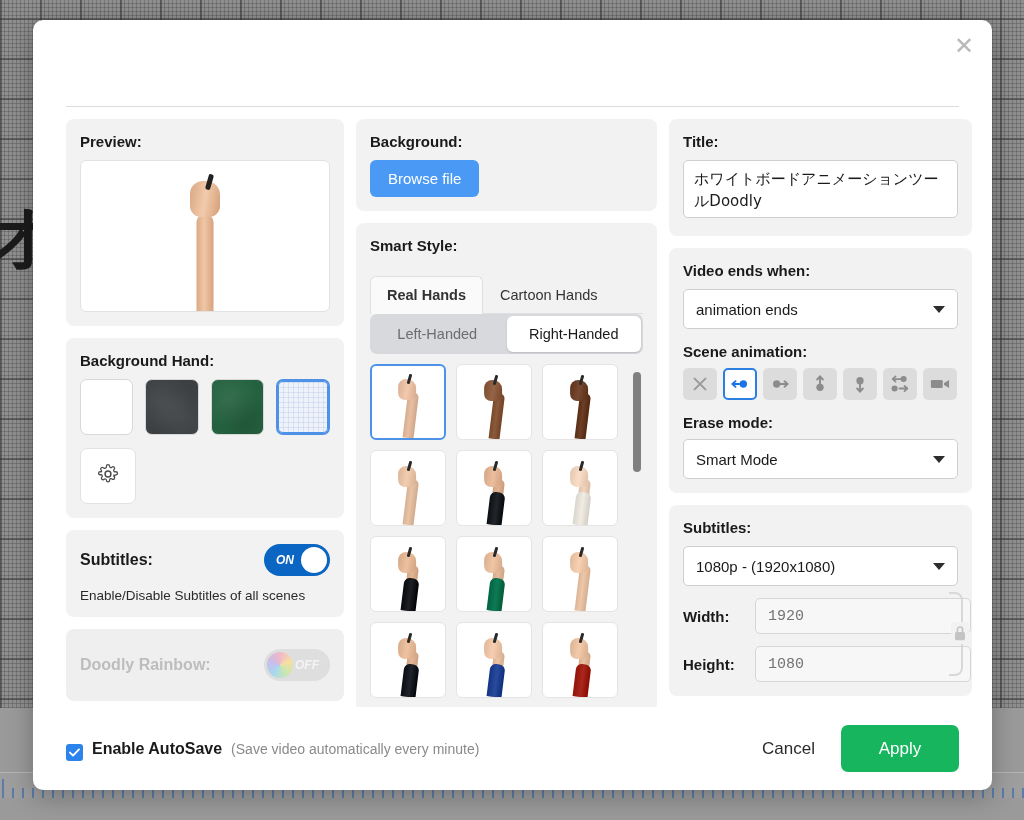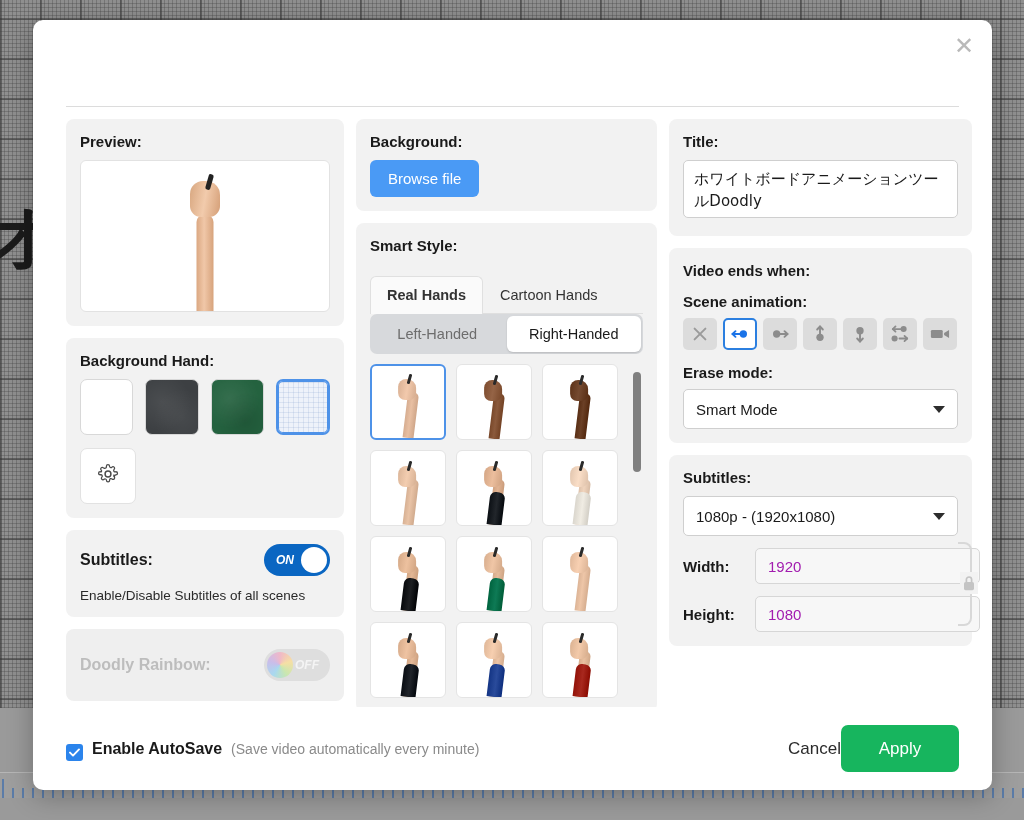--- a/index.html
+++ b/index.html
@@ -196,22 +196,22 @@
   .trans-btn{
     width:34px; height:32px; border-radius:5px; background:#dcdcdc;
     display:flex; align-items:center; justify-content:center; cursor:pointer;
     border:1px solid transparent;
   }
   .trans-btn.selected{ background:#fff; border:2px solid #2b7fe0; }
   .dim-row{ display:flex; align-items:center; gap:10px; margin-top:12px; }
   .dim-label{ font-size:15px; font-weight:700; color:#1a1a1a; width:62px; }
   .dim-input{
     flex:1; height:36px; border:1px solid #d6d6d6; border-radius:5px;
-    background:#f7f7f7; padding:0 12px; font-size:15px; color:#a21caf;
-    font-family:Liberation Sans, sans-serif;
+    background:#f7f7f7; padding:0 12px; font-size:15px; color:#737373;
+    font-family:Liberation Mono, monospace;
   }
   #lock-wrap{ position:relative; width:26px; height:92px; margin-left:-2px; }
   #lock-bracket{
     position:absolute; right:6px; top:4px; width:14px; height:84px;
     border:2px solid #d8d8d8; border-left:none; border-radius:0 8px 8px 0;
   }
   #lock-icon{
     position:absolute; right:0px; top:34px; width:18px; height:22px;
     display:flex; align-items:center; justify-content:center; background:#f2f2f2;
   }
@@ -223,21 +223,21 @@
   }
   #autosave{ display:flex; align-items:baseline; gap:9px; }
   #autosave-box{
     width:17px; height:17px; border-radius:3px; background:#2b84ec;
     display:inline-flex; align-items:center; justify-content:center;
     position:relative; top:3px; cursor:pointer;
   }
   #autosave-box svg{ display:block; }
   #autosave-label{ font-size:16px; font-weight:700; color:#1a1a1a; }
   #autosave-hint{ font-size:14px; color:#8a8a8a; }
-  #footer-actions{ margin-left:auto; display:flex; align-items:center; }
+  #footer-actions{ margin-left:auto; display:flex; align-items:center; gap:26px; }
   #cancel-btn{
     background:none; border:none; font-size:17px; color:#2b2b2b; cursor:pointer;
     font-family:"Liberation Sans", sans-serif;
   }
   #apply-btn{
     background:#17b55e; color:#fff; border:none; border-radius:7px;
     width:118px; height:47px; font-size:17px; cursor:pointer;
     font-family:"Liberation Sans", sans-serif;
   }
 </style>
@@ -539,20 +539,24 @@
 
     <div class="col" id="col-right">
 
       <div class="panel">
         <span class="panel-label">Title:</span>
         <textarea id="title-textarea" style="">ホワイトボードアニメーションツールDoodly</textarea>
       </div>
 
       <div class="panel">
         <span class="panel-label">Video ends when:</span>
+        <div class="select">
+          <span>animation ends</span>
+          <span class="caret"></span>
+        </div>
 
         <span class="sub-label">Scene animation:</span>
         <div id="transitions">
           <div class="trans-btn">
             <svg width="18" height="18" viewBox="0 0 20 20" stroke="#9a9a9a" stroke-width="2.2" stroke-linecap="round">
                 <path d="M4 4 L16 16 M16 4 L4 16"></path>
               </svg>
           </div>
           <div class="trans-btn selected">
             <svg width="20" height="14" viewBox="0 0 24 14">

